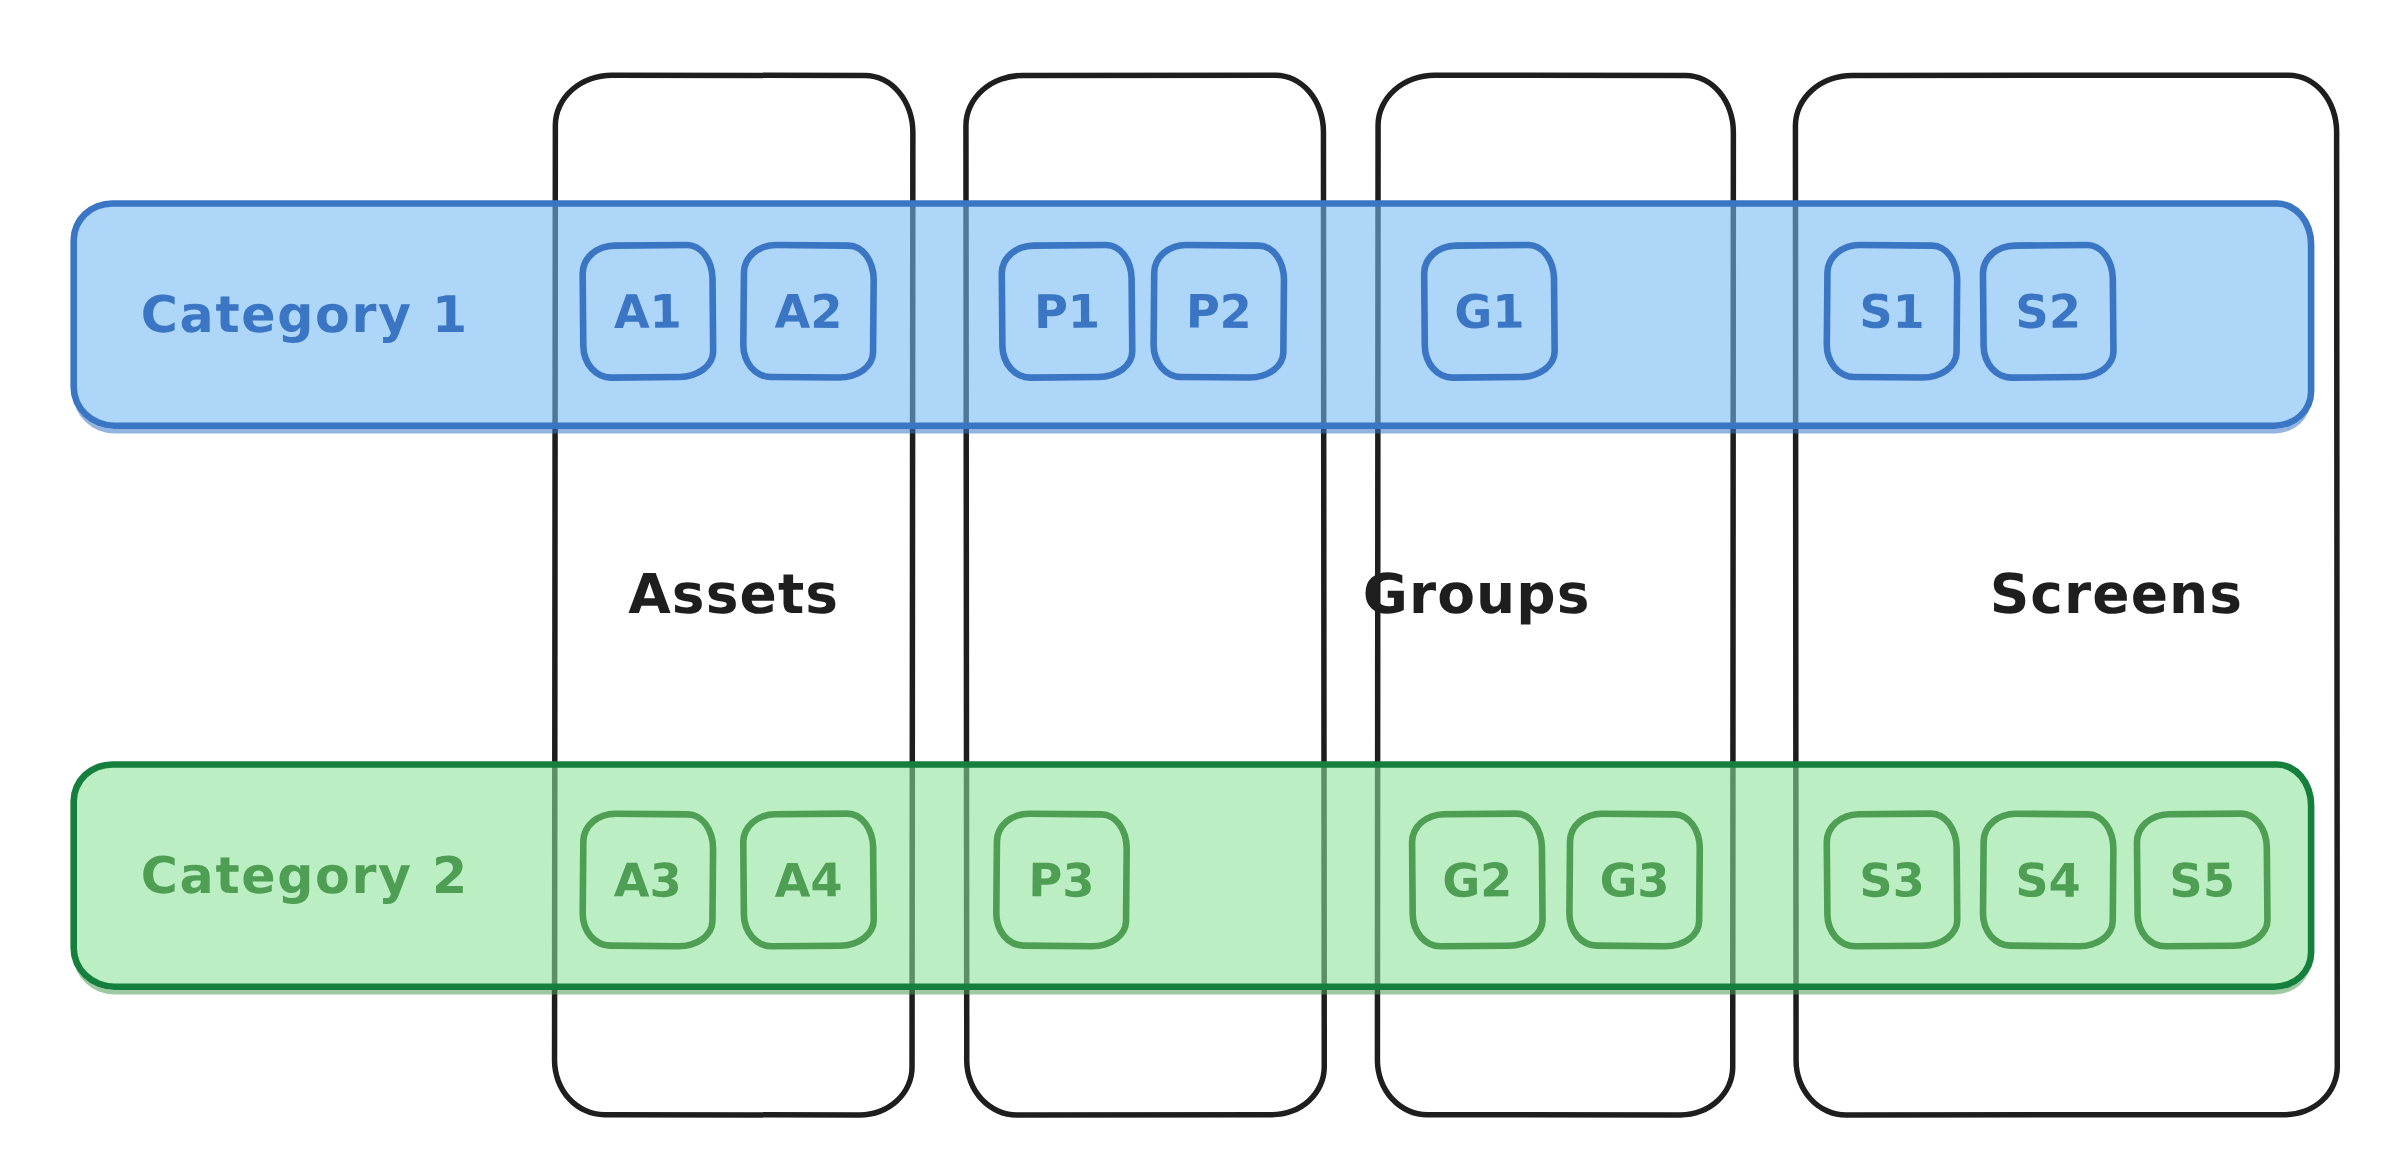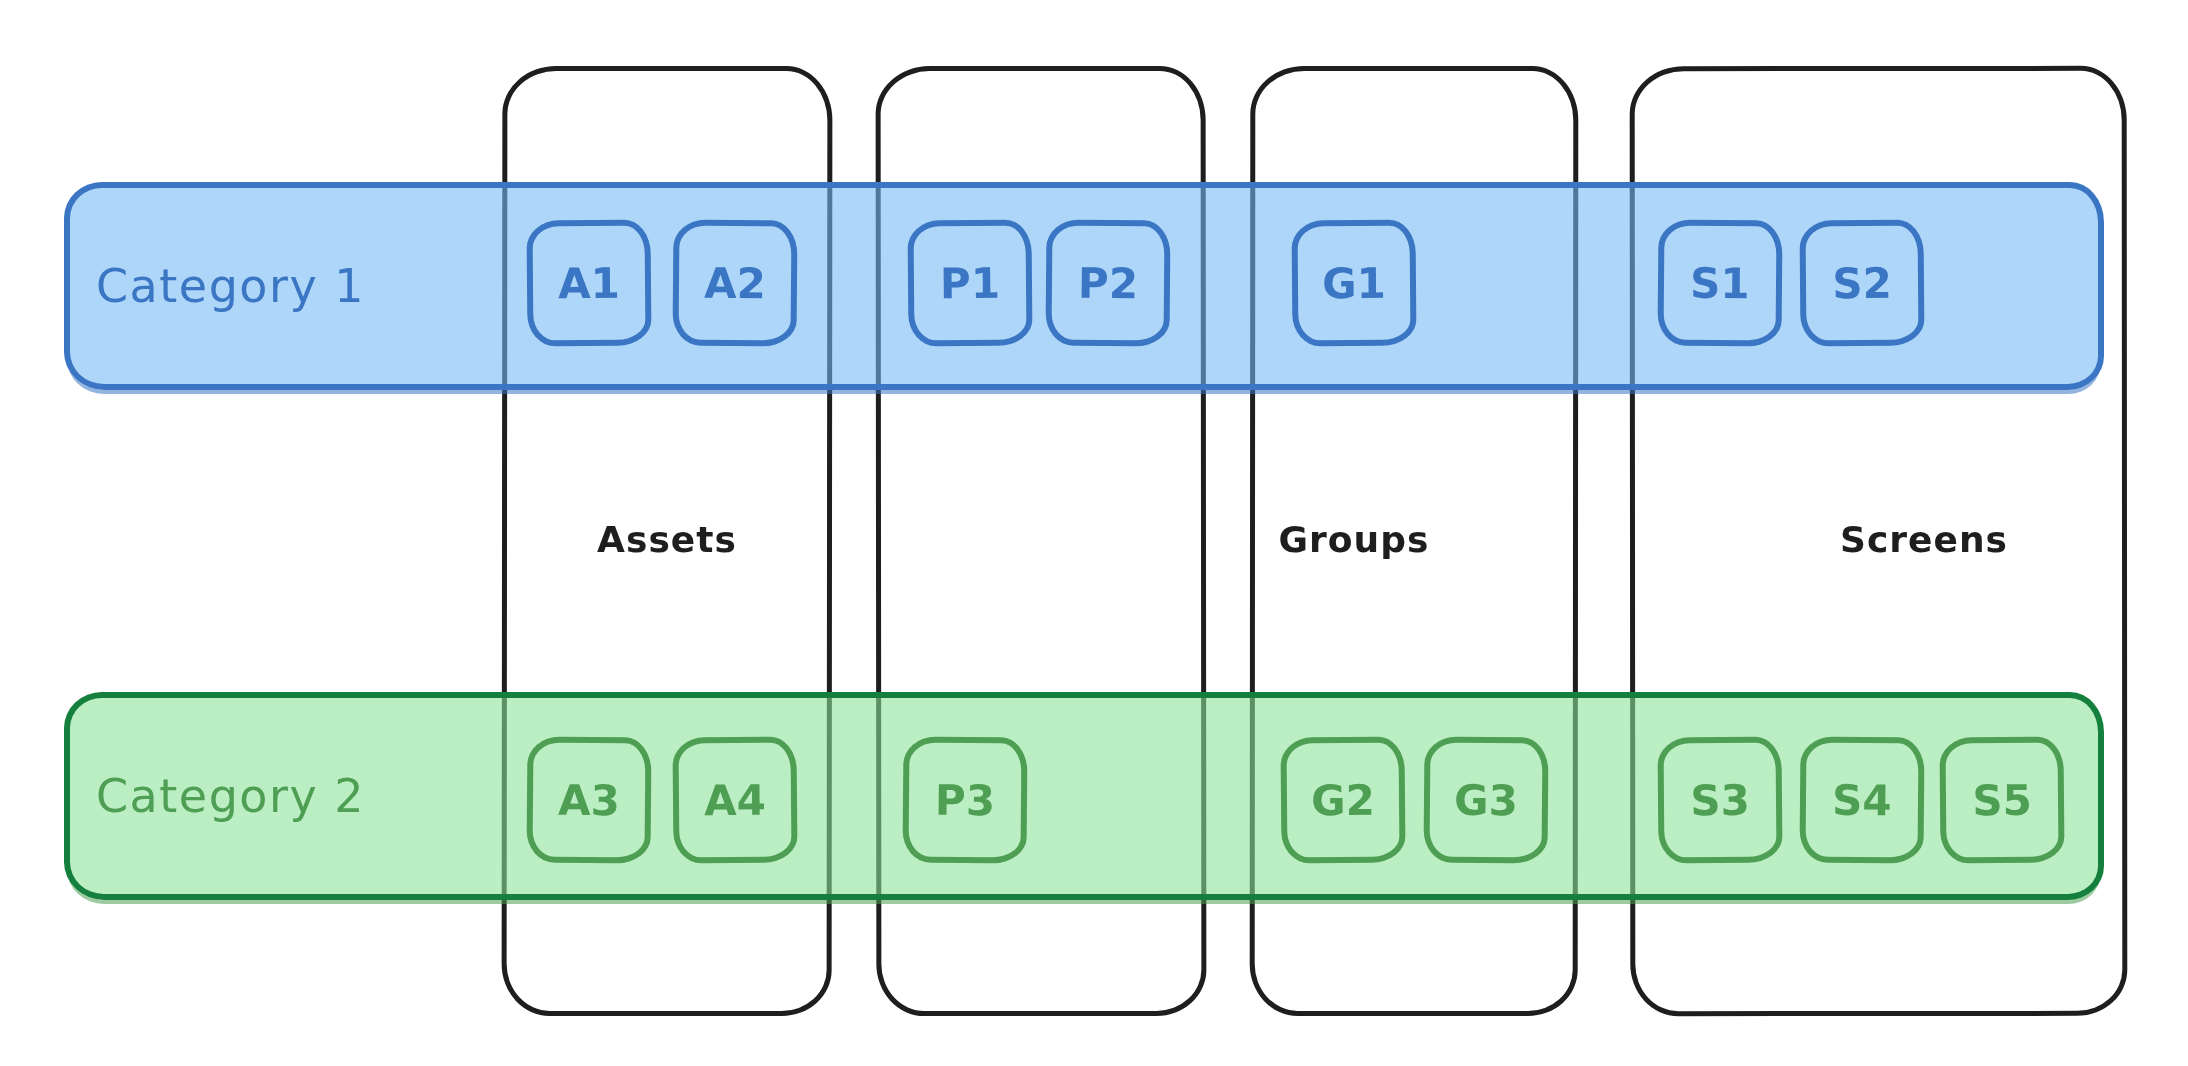--- a/index.html
+++ b/index.html
@@ -30,28 +30,28 @@
   .col-playlists{ left: 876px;  width: 330px; transform: rotate(-0.05deg); }
   .col-groups   { left: 1250px; width: 328px; transform: rotate(0.04deg); }
   .col-screens  { left: 1630px; width: 497px; transform: rotate(-0.04deg); }
 
   .column-label {
     position: absolute;
     top: 505px;
     height: 70px;
     line-height: 70px;
     text-align: center;
-    font-size: 36px;
+    font-size: 50px;
     font-weight: 600;
     letter-spacing: 1px;
     color: #1e1e1e;
   }
   .lbl-assets   { left: 502px;  width: 330px; }
   .lbl-playlists{ left: 876px;  width: 330px; }
-  .lbl-groups   { left: 1220px; width: 268px; }
+  .lbl-groups   { left: 1178px; width: 268px; text-align: right; }
   .lbl-screens  { left: 1630px; width: 588px; }
 
   
   .band {
     position: absolute;
     left: 64px;
     width: 2040px;
     height: 208px;
     border-radius: 38px 34px 36px 40px / 36px 40px 34px 38px;
     box-sizing: border-box;
@@ -64,23 +64,23 @@
     background: rgba(115, 184, 243, 0.58);
     box-shadow: 0 7px 0 -3px rgba(59, 118, 196, 0.55);
   }
   .band-cat2 {
     top: 692px;
     border: 6px solid #15803d;
     background: rgba(140, 226, 152, 0.58);
     box-shadow: 0 7px 0 -3px rgba(78, 158, 84, 0.55);
   }
   .band-label {
-    padding-left: 26px;
+    padding-left: 58px;
     font-size: 46px;
-    font-weight: 400;
+    font-weight: 700;
     letter-spacing: 1.5px;
   }
   .band-cat1 .band-label { color: #3b76c4; }
   .band-cat2 .band-label { color: #4e9e54; }
 
   
   .chip {
     position: absolute;
     width: 124px;
     height: 126px;

